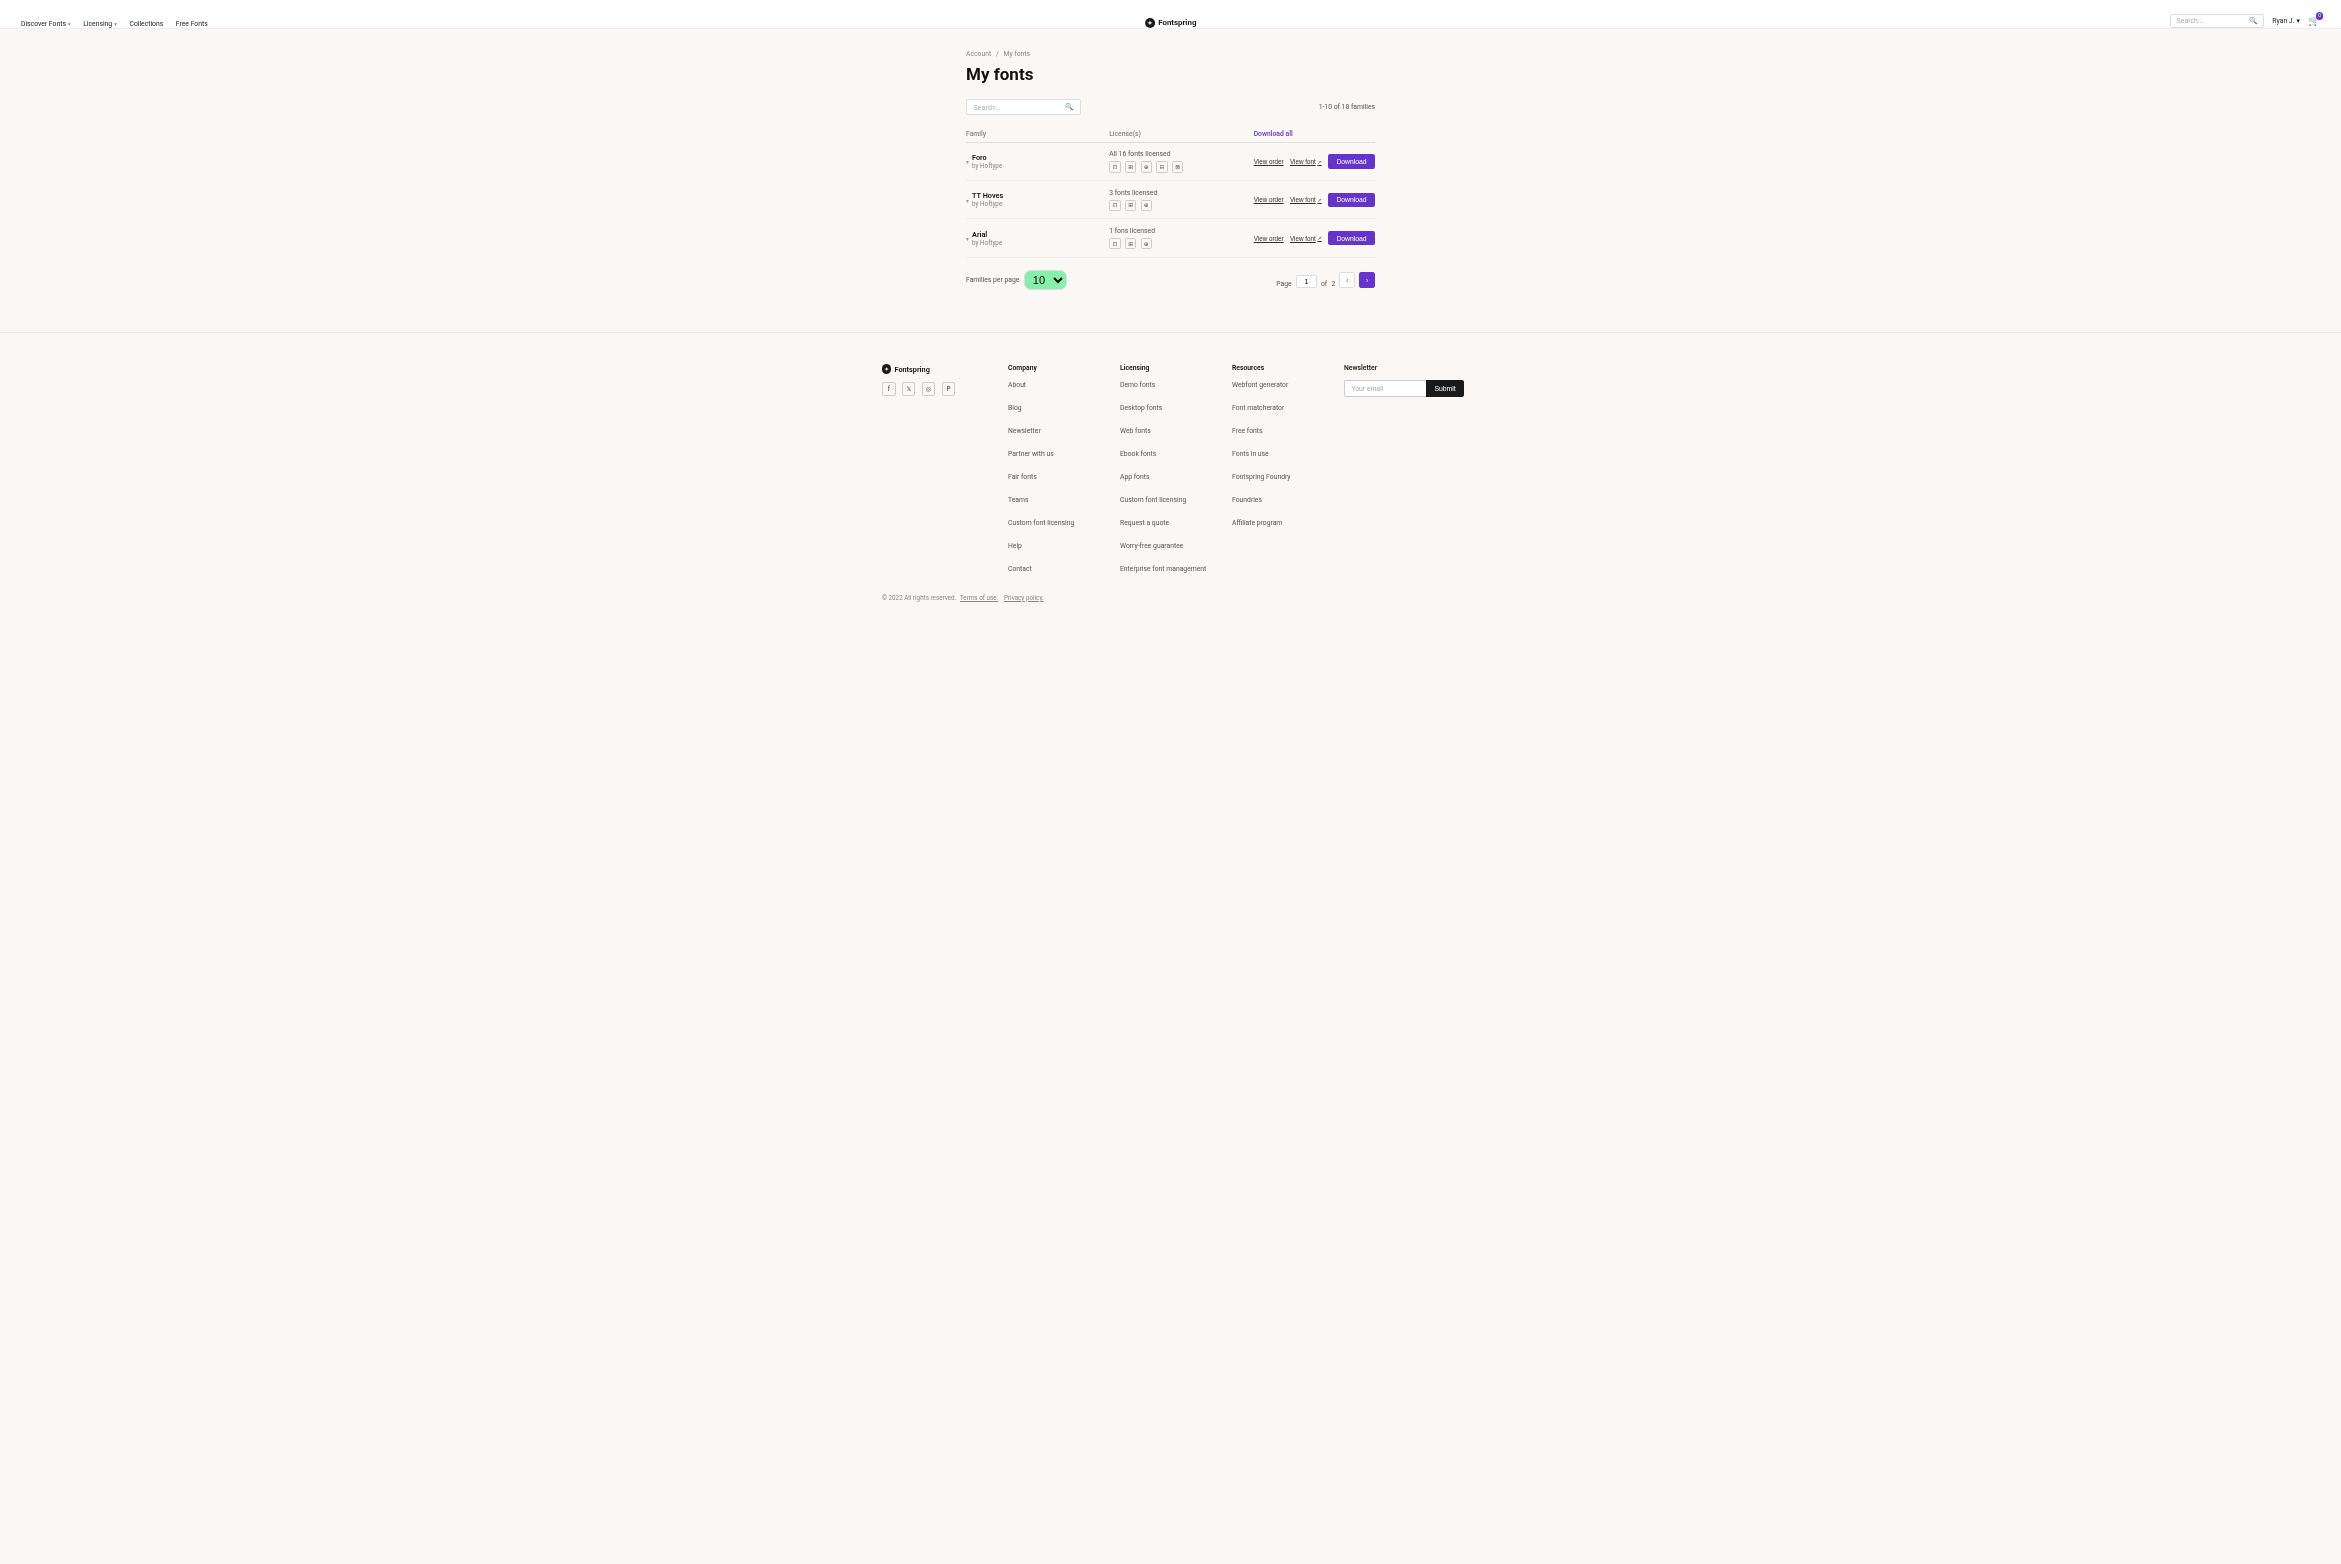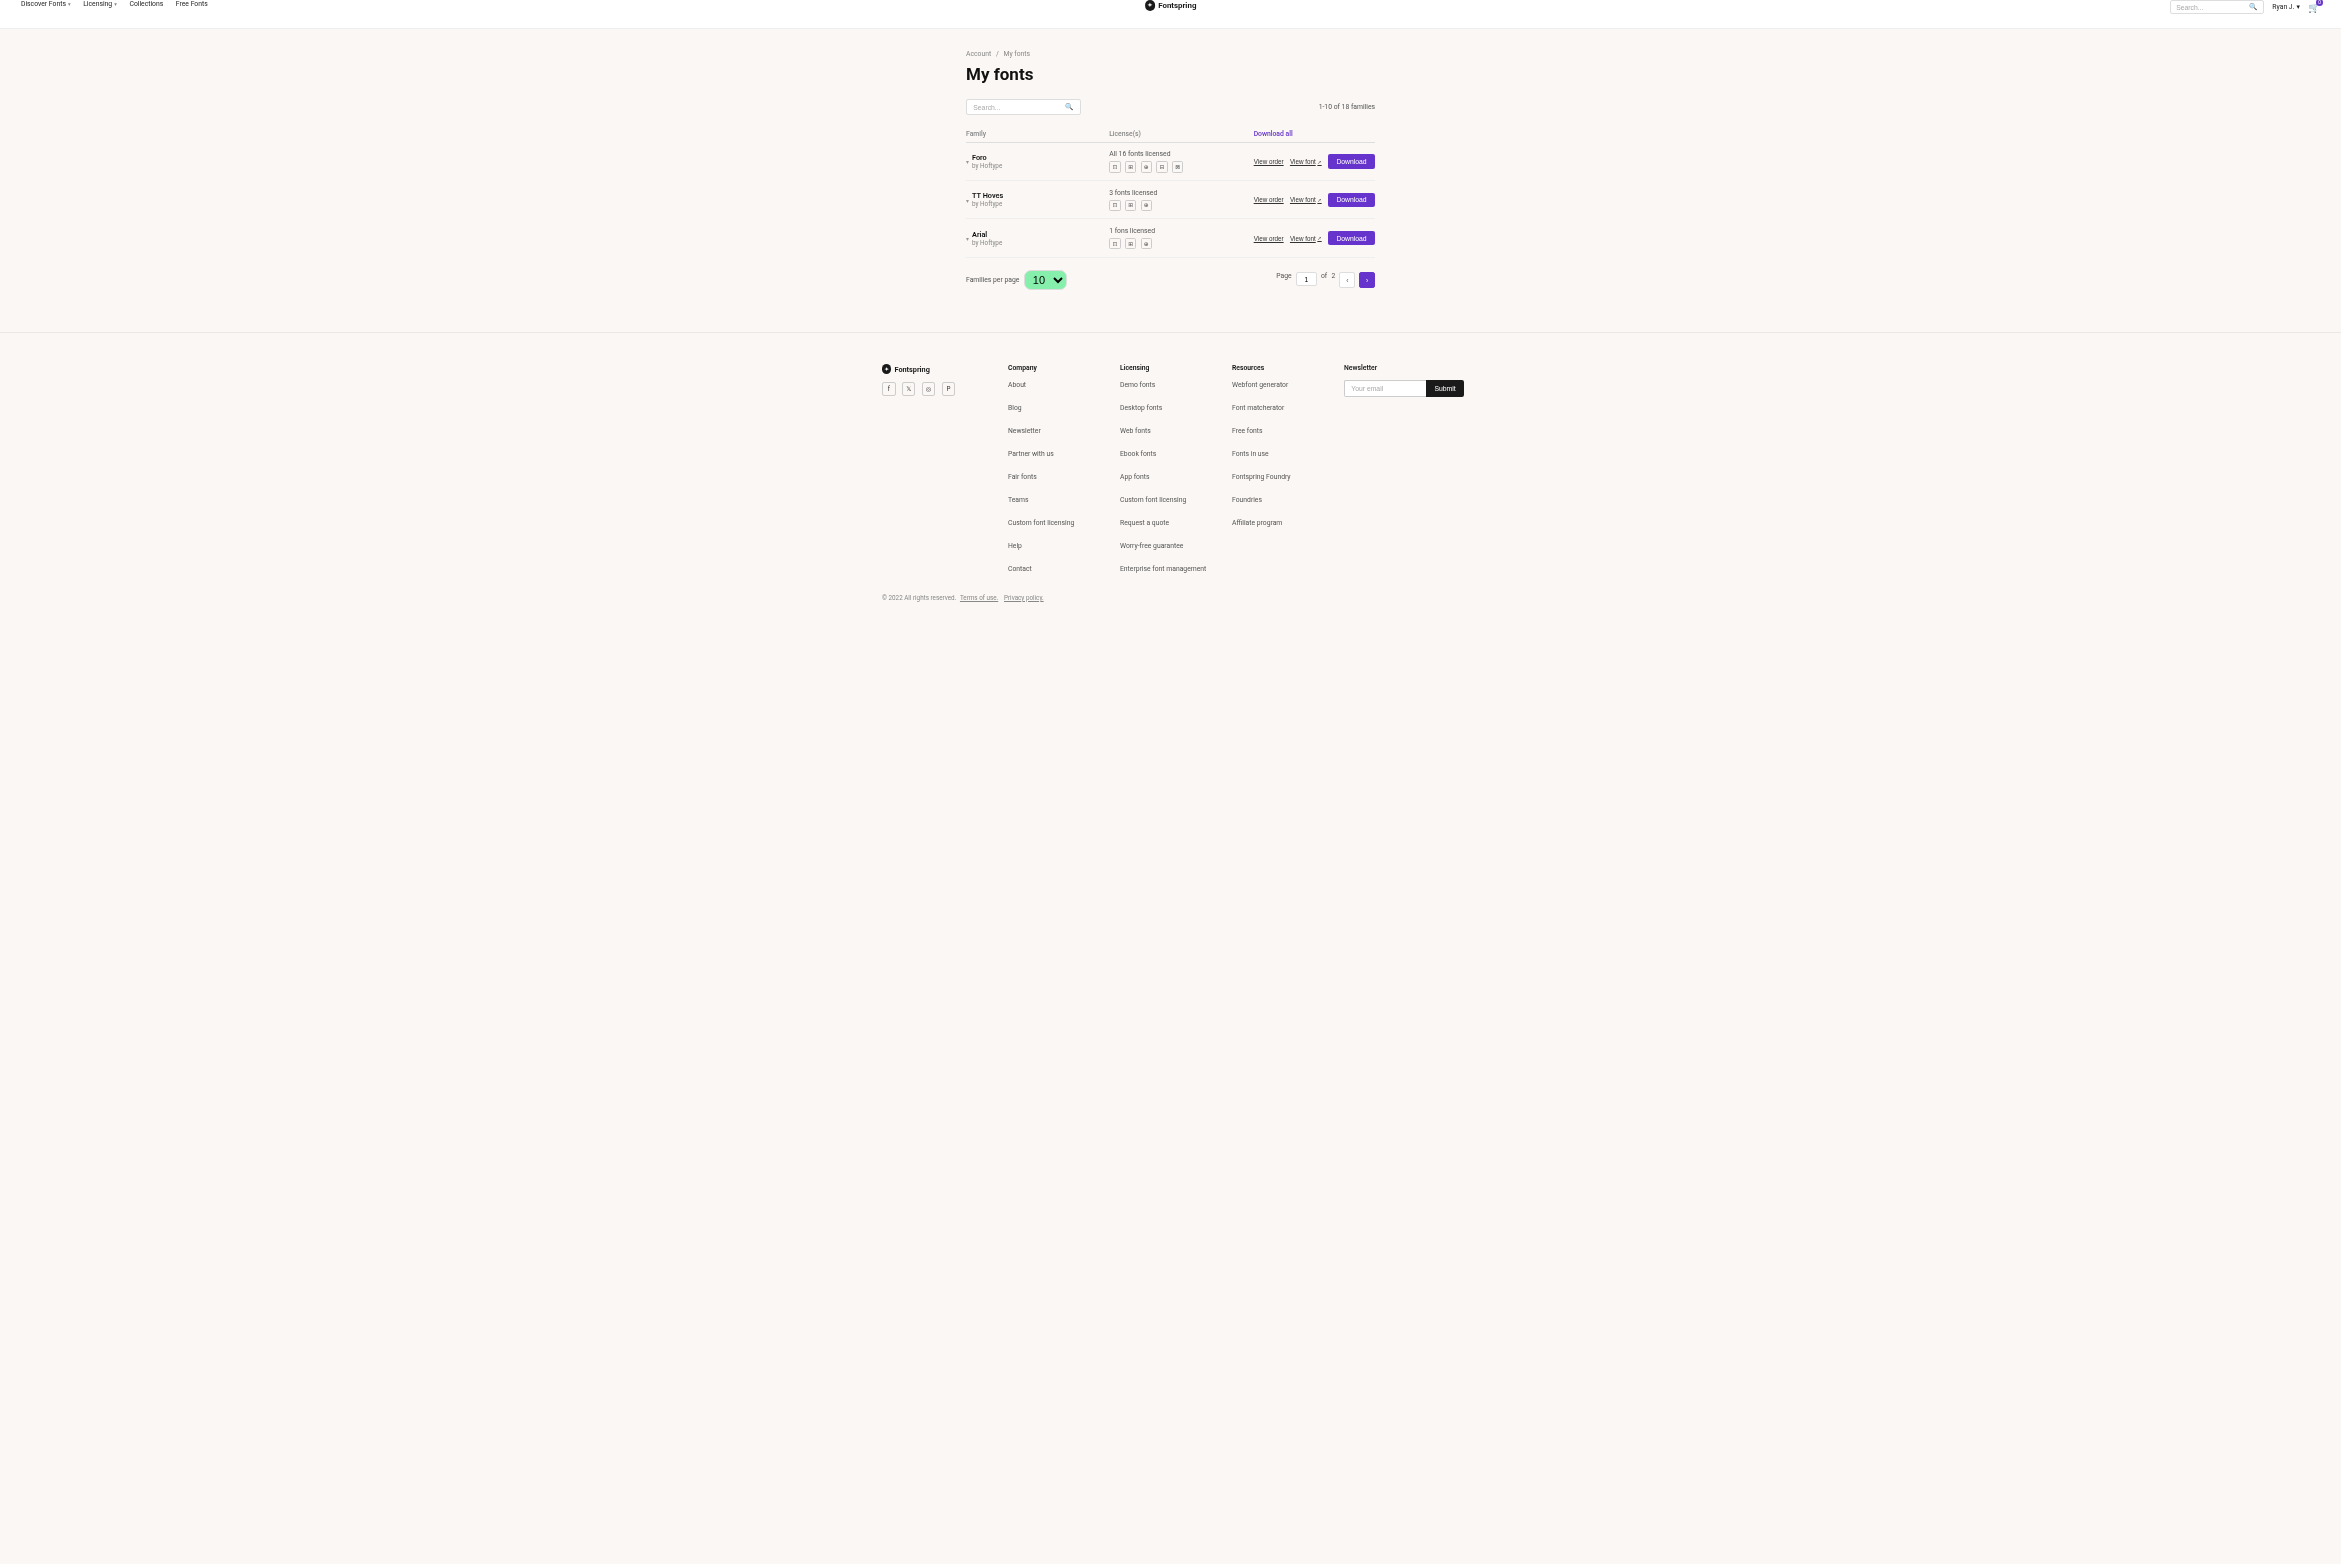--- a/index.html
+++ b/index.html
@@ -8,21 +8,21 @@
       background: #faf7f4;
       color: #1a1a1a;
       font-size: 7.3px;
     }
 
     
     .navbar {
       background: #fff;
       border-bottom: 0.5px solid #eee;
       display: flex;
-      align-items: flex-start;
+      align-items: flex-end;
       padding: 0 21px;
       height: 29px;
       position: sticky;
       top: 0;
       z-index: 100;
     }
     .nav-left {
       display: flex;
       align-items: center;
       gap: 12.6px;
@@ -244,21 +244,21 @@
     .per-page select {
       border: 0.5px solid #ddd;
       border-radius: 7px;
       padding: 2.1px 4.2px;
       font-size: 11px;
       cursor: pointer;
       background: #86efac;
     }
     .page-nav {
       display: flex;
-      align-items: flex-start;
+      align-items: flex-end;
       gap: 4.2px;
       font-size: 6.8px;
       color: #555;
     }
     .page-num {
       border: 0.5px solid #ddd;
       border-radius: 2.1px;
       padding: 2.1px 5.2px;
       background: #fff;
       font-size: 6.8px;

